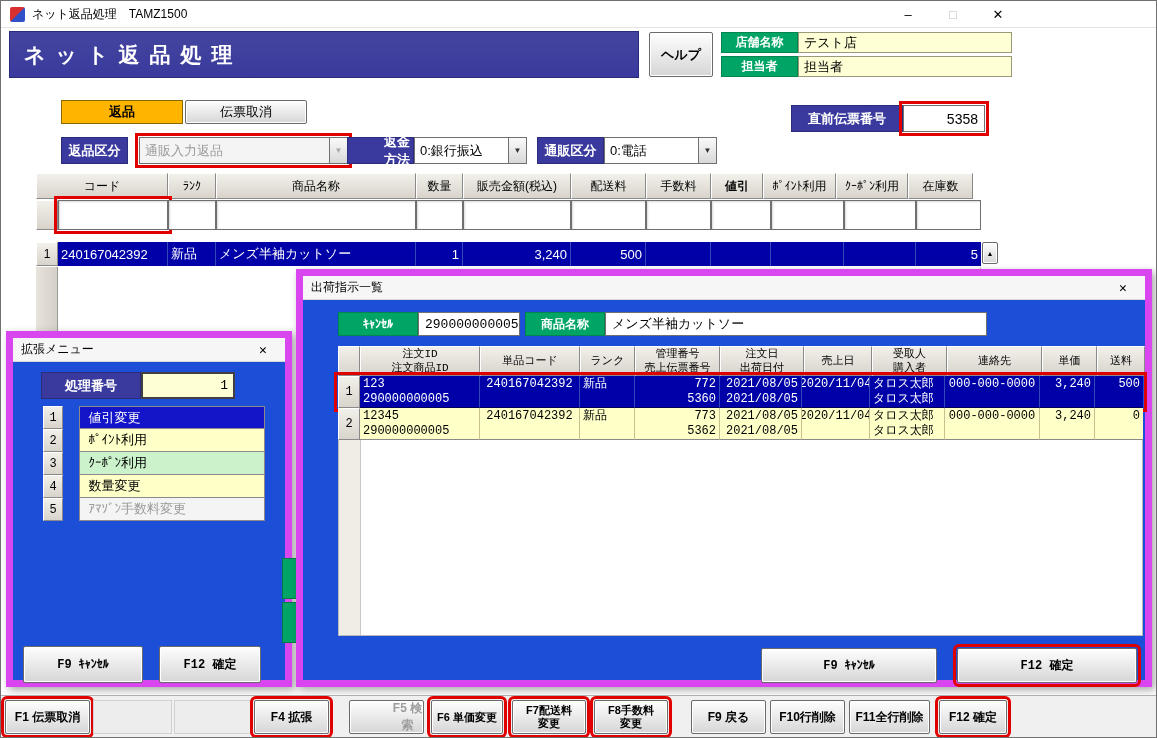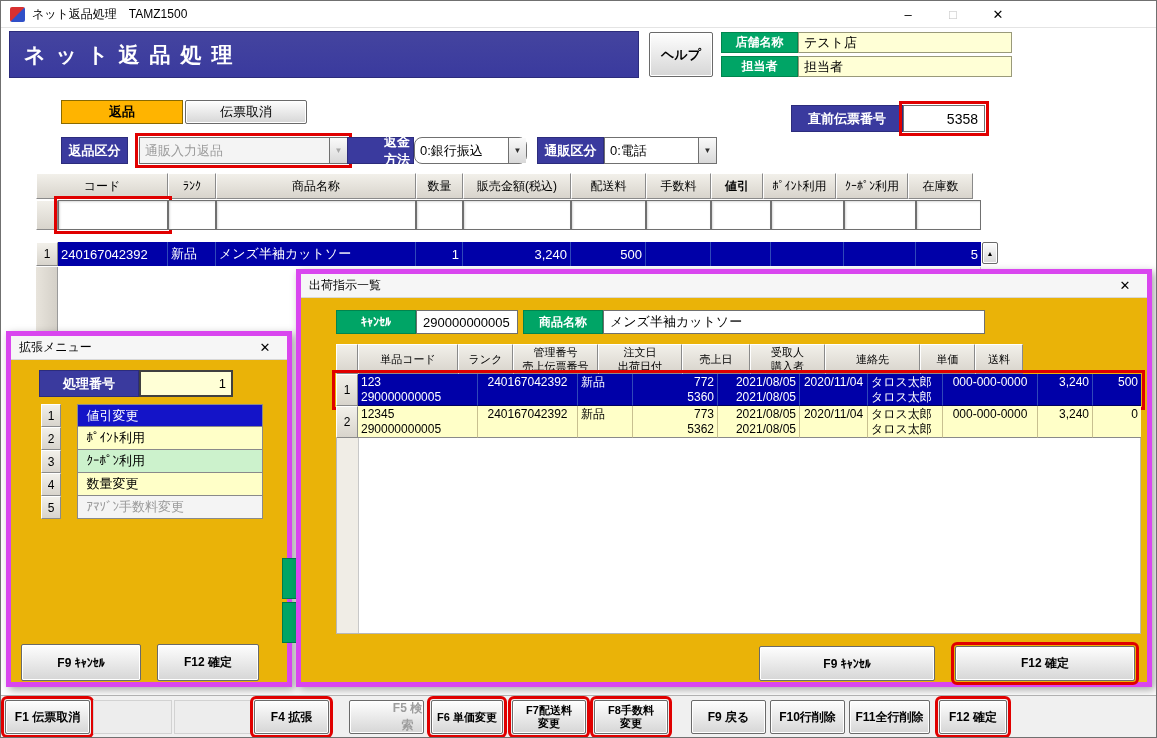--- a/index.html
+++ b/index.html
@@ -51,21 +51,21 @@
   .red-annot { outline:3px solid #e00000; outline-offset:1px; }
 
   
   .row-flex { display:flex; }
   .entry-cell { background:#fff; border:1px solid #707070; box-shadow:inset 1px 1px 2px rgba(0,0,0,0.15); }
   .sel-row-cell { color:#fff; border-right:1px solid #3048b8; display:flex; align-items:center;
     font-size:13px; padding:0 3px; overflow:hidden; white-space:nowrap; }
   .num-r { justify-content:flex-end; }
 
   
-  .dialog { background:#eab308; border:5px solid #d946ef; box-shadow:3px 3px 8px rgba(0,0,0,0.35); }
+  .dialog { background:#1d4ed8; border:7px solid #d946ef; box-shadow:3px 3px 8px rgba(0,0,0,0.35);font-family:Liberation Mono, monospace; }
   .dlg-title { height:24px; display:flex; align-items:center; padding:0 8px; font-size:12px;
     background:#f6f6f6; border-bottom:1px solid #d8d8d8; }
   .dlg-close { margin-left:auto; width:28px; height:24px; display:flex; align-items:center;
     justify-content:center; font-size:13px; }
 
   
   .ext-row { display:flex; height:23px; }
   .ext-num { width:22px; }
   .ext-label { width:200px; border:1px solid #8a8a8a; border-top:none; display:flex;
     align-items:center; padding:0 8px; font-size:13px;margin-left:16px; }
@@ -110,21 +110,21 @@
 
   <div class="abs blue-label" style="left:790px; top:104px; width:112px; height:27px;">直前伝票番号</div>
   <div class="abs field red-annot" style="left:902px; top:104px; width:82px; height:27px; justify-content:flex-end; font-size:14px;">5358</div>
 
   <div class="abs blue-label" style="left:60px; top:136px; width:67px; height:27px;">返品区分</div>
   <div class="abs dropdown disabled red-annot" style="left:127px; top:136px; width:209px; height:27px;margin-left:11px;">
     <span class="dd-text">通販入力返品</span>
     <span class="dd-arrow">▼</span>
   </div>
   <div class="abs blue-label" style="left:346px; top:136px; width:67px; height:27px;padding-left:36px;">返金方法</div>
-  <div class="abs dropdown" style="left:413px; top:136px; width:113px; height:27px;border-radius:8px;">
+  <div class="abs dropdown" style="left:413px; top:136px; width:113px; height:27px;">
     <span class="dd-text">0:銀行振込</span>
     <span class="dd-arrow">▼</span>
   </div>
   <div class="abs blue-label" style="left:536px; top:136px; width:67px; height:27px;">通販区分</div>
   <div class="abs dropdown" style="left:603px; top:136px; width:113px; height:27px;">
     <span class="dd-text">0:電話</span>
     <span class="dd-arrow">▼</span>
   </div>
 
   <div class="abs row-flex" style="left:35px; top:172px; height:26px;">
@@ -223,20 +223,22 @@
       <span class="dlg-close">✕</span>
     </div>
 
     <div class="abs green-label" style="left:35px; top:36px; width:80px; height:24px;">ｷｬﾝｾﾙ</div>
     <div class="abs field" style="left:115px; top:36px; width:102px; height:24px;">290000000005</div>
     <div class="abs green-label" style="left:222px; top:36px; width:80px; height:24px;">商品名称</div>
     <div class="abs field" style="left:302px; top:36px; width:382px; height:24px;">メンズ半袖カットソー</div>
 
     <div class="abs row-flex" style="left:35px; top:70px; height:30px;">
       <div class="hcell ship-hcell" style="width:22px;"></div>
+      <div class="hcell ship-hcell" style="width:120px;">注文ID
+注文商品ID</div>
       <div class="hcell ship-hcell" style="width:100px;">単品コード</div>
       <div class="hcell ship-hcell" style="width:55px;">ランク</div>
       <div class="hcell ship-hcell" style="width:85px;">管理番号
 売上伝票番号</div>
       <div class="hcell ship-hcell" style="width:84px;">注文日
 出荷日付</div>
       <div class="hcell ship-hcell" style="width:68px;">売上日</div>
       <div class="hcell ship-hcell" style="width:75px;">受取人
 購入者</div>
       <div class="hcell ship-hcell" style="width:95px;">連絡先</div>

